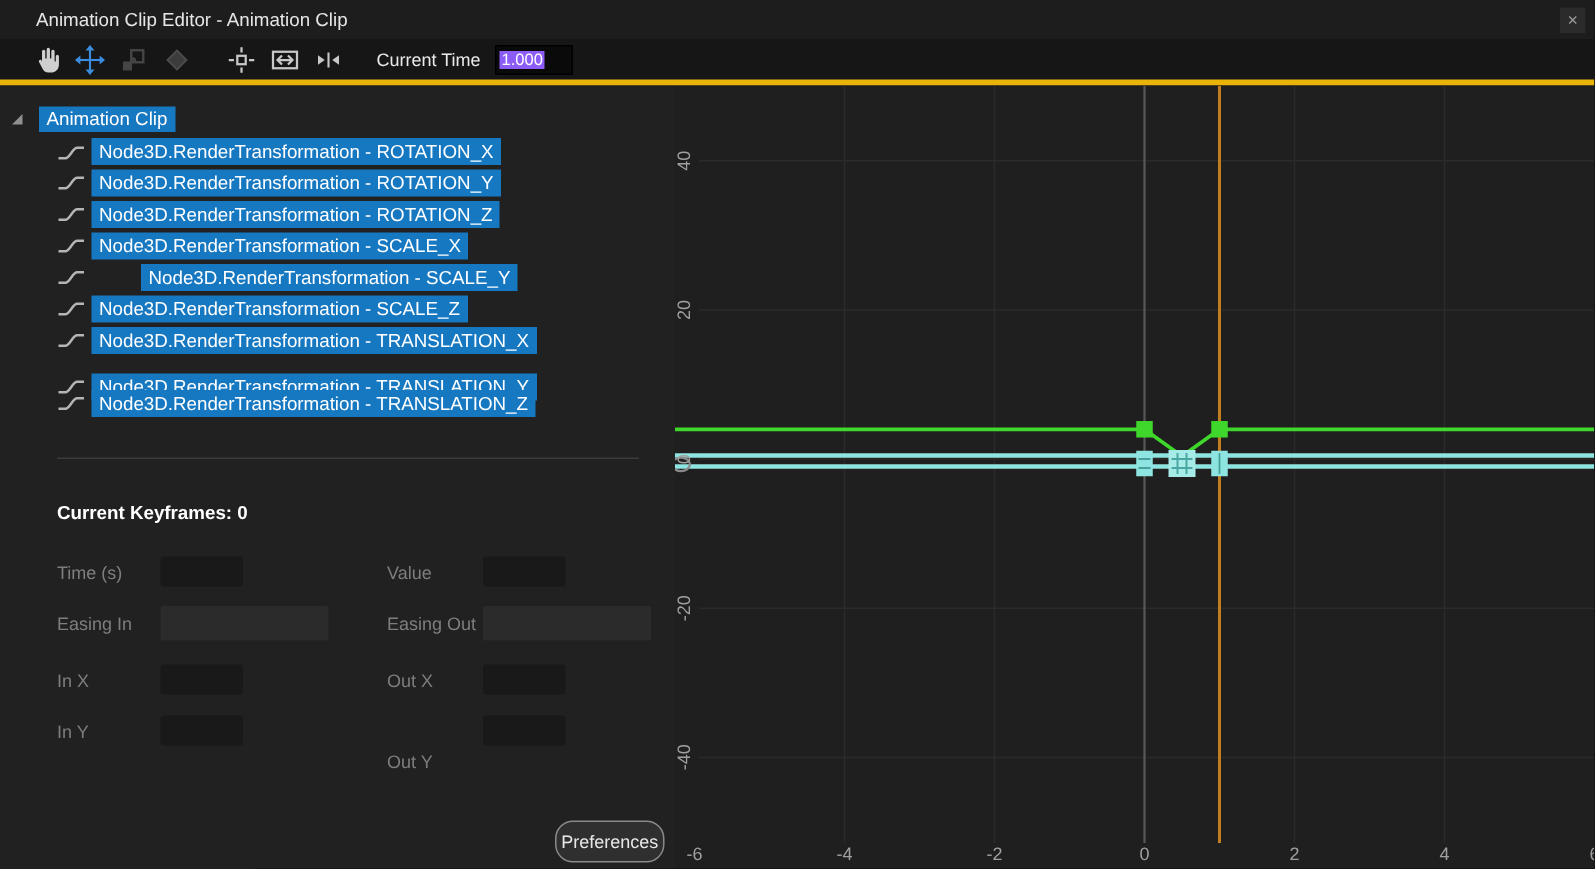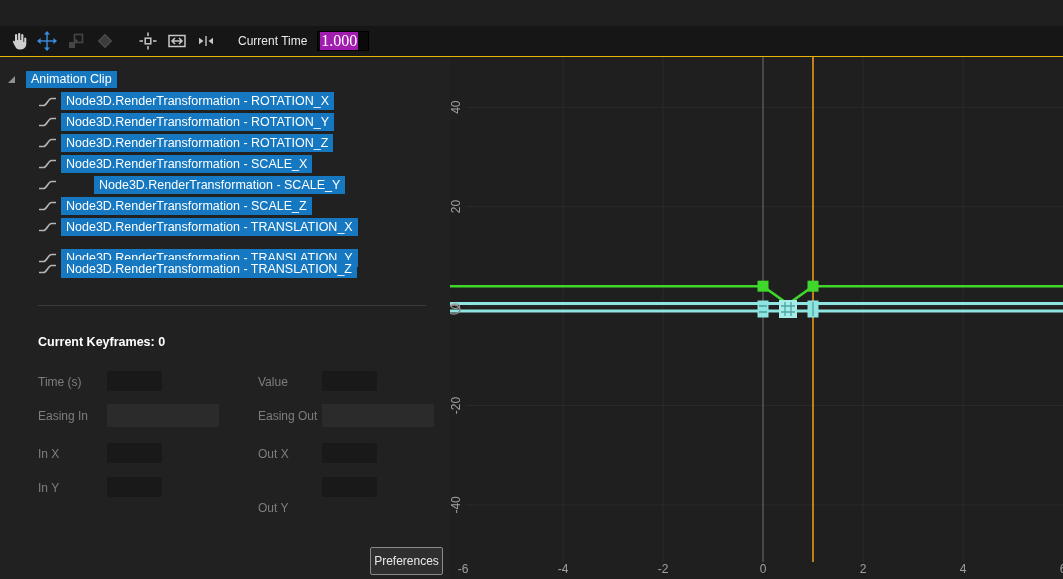--- a/index.html
+++ b/index.html
@@ -5,55 +5,61 @@
   html,body{margin:0;padding:0;background:#111;}
   .window{position:relative;width:1063px;height:579px;background:#1f1f1f;overflow:hidden;
           font-family:"Liberation Sans",sans-serif;color:#e0e0e0;}
   
   .titlebar{position:absolute;top:0;left:0;right:0;height:26px;background:#1d1d1d;}
   .titlebar .title{position:absolute;left:24px;top:0;line-height:26px;font-size:12.5px;color:#e6e6e6;}
   .close-btn{position:absolute;right:6px;top:5px;width:17px;height:17px;background:#2b2b2b;
              color:#9a9a9a;font-size:12px;line-height:17px;text-align:center;cursor:default;}
   
   .toolbar{position:absolute;top:26px;left:0;right:0;height:31px;background:#161616;
-           border-bottom:1px solid #eab308;display:flex;align-items:center;padding-left:5px;box-sizing:border-box;}
+           border-bottom:4px solid #eab308;display:flex;align-items:center;padding-left:18px;box-sizing:border-box;}
   .tool{width:26px;height:24px;display:flex;align-items:center;justify-content:center;margin-right:3px;}
   .tool svg{display:block;}
   .tool.group-gap{margin-left:14px;}
   .ct-label{margin-left:16px;font-size:12px;color:#eaeaea;}
   .ct-input{margin-left:10px;width:48px;height:18px;background:#0a0a0a;border:1px solid #000;
             display:flex;align-items:center;padding-left:2px;}
-  .ct-input .sel{background:#a21caf;color:#fff;font-size:16px;padding:0 1px;font-family:Liberation Serif, serif;}
+  .ct-input .sel{background:#8b5cf6;color:#fff;font-size:11px;padding:0 1px;}
   
   .left-panel{position:absolute;top:57px;left:0;width:450px;bottom:0;background:#212121;}
   .expander{position:absolute;left:8px;top:19px;width:0;height:0;
             border-bottom:7px solid #909090;border-left:7px solid transparent;}
   .tree-root{position:absolute;left:26px;top:14px;height:17px;line-height:17px;background:#1778c2;
              color:#fff;font-size:12.5px;padding:0 5px;}
   .tree-item{position:absolute;left:38px;height:18px;display:flex;align-items:center;}
   .tree-item .citem-icon{width:20px;height:16px;margin-right:3px;flex:none;}
   .tree-item .lbl{background:#1778c2;color:#fff;font-size:12.5px;height:18px;line-height:18px;padding:0 5px;white-space:nowrap;}
   .separator{position:absolute;left:38px;top:248px;width:388px;height:1px;background:#3a3a3a;}
   .sel-kf{position:absolute;left:38px;top:278px;font-size:12.5px;font-weight:bold;color:#fff;}
   .f-label{position:absolute;font-size:12px;color:#7e7e7e;}
   .f-input{position:absolute;width:55px;height:20px;background:#191919;border-radius:2px;}
   .f-combo{position:absolute;width:112px;height:23px;background:#2b2b2b;border-radius:1px;}
   .pref-btn{position:absolute;left:370px;top:490px;width:71px;height:26px;background:#2f2f2f;
-            border:1px solid #8a8a8a;border-radius:2px;color:#e8e8e8;font-size:12px;
+            border:1px solid #8a8a8a;border-radius:12px;color:#e8e8e8;font-size:12px;
             display:flex;align-items:center;justify-content:center;}
   
   .graph{position:absolute;left:450px;top:57px;width:613px;height:522px;background:#1f1f1f;overflow:hidden;}
   .graph svg{display:block;}
   text{font-family:"Liberation Sans",sans-serif;}
 </style>
 </head>
 <body>
 
 <div class="window">
 
+  <div class="titlebar">
+    <span class="title">Animation Clip Editor - Animation Clip</span>
+    <div class="close-btn">
+      <span>×</span>
+    </div>
+  </div>
 
   <div class="toolbar">
     <div class="tool">
       <span>
         <svg width="20" height="20" viewBox="0 0 20 20">
             <path fill="#cfcfcf" d="M7 10V4.2a1.1 1.1 0 0 1 2.2 0V9h.9V3a1.1 1.1 0 0 1 2.2 0v6h.9V4.2a1.1 1.1 0 0 1 2.2 0V11h.8V7.6a1.05 1.05 0 0 1 2.1 0v5.2c0 3.4-2.2 5.6-5.4 5.6h-1.6c-2 0-3.1-1-4.1-2.9l-2.2-4.2c-.5-1 .6-1.9 1.6-1.3L7 11.3z"></path>
           </svg>
       </span>
     </div>
     <div class="tool">

